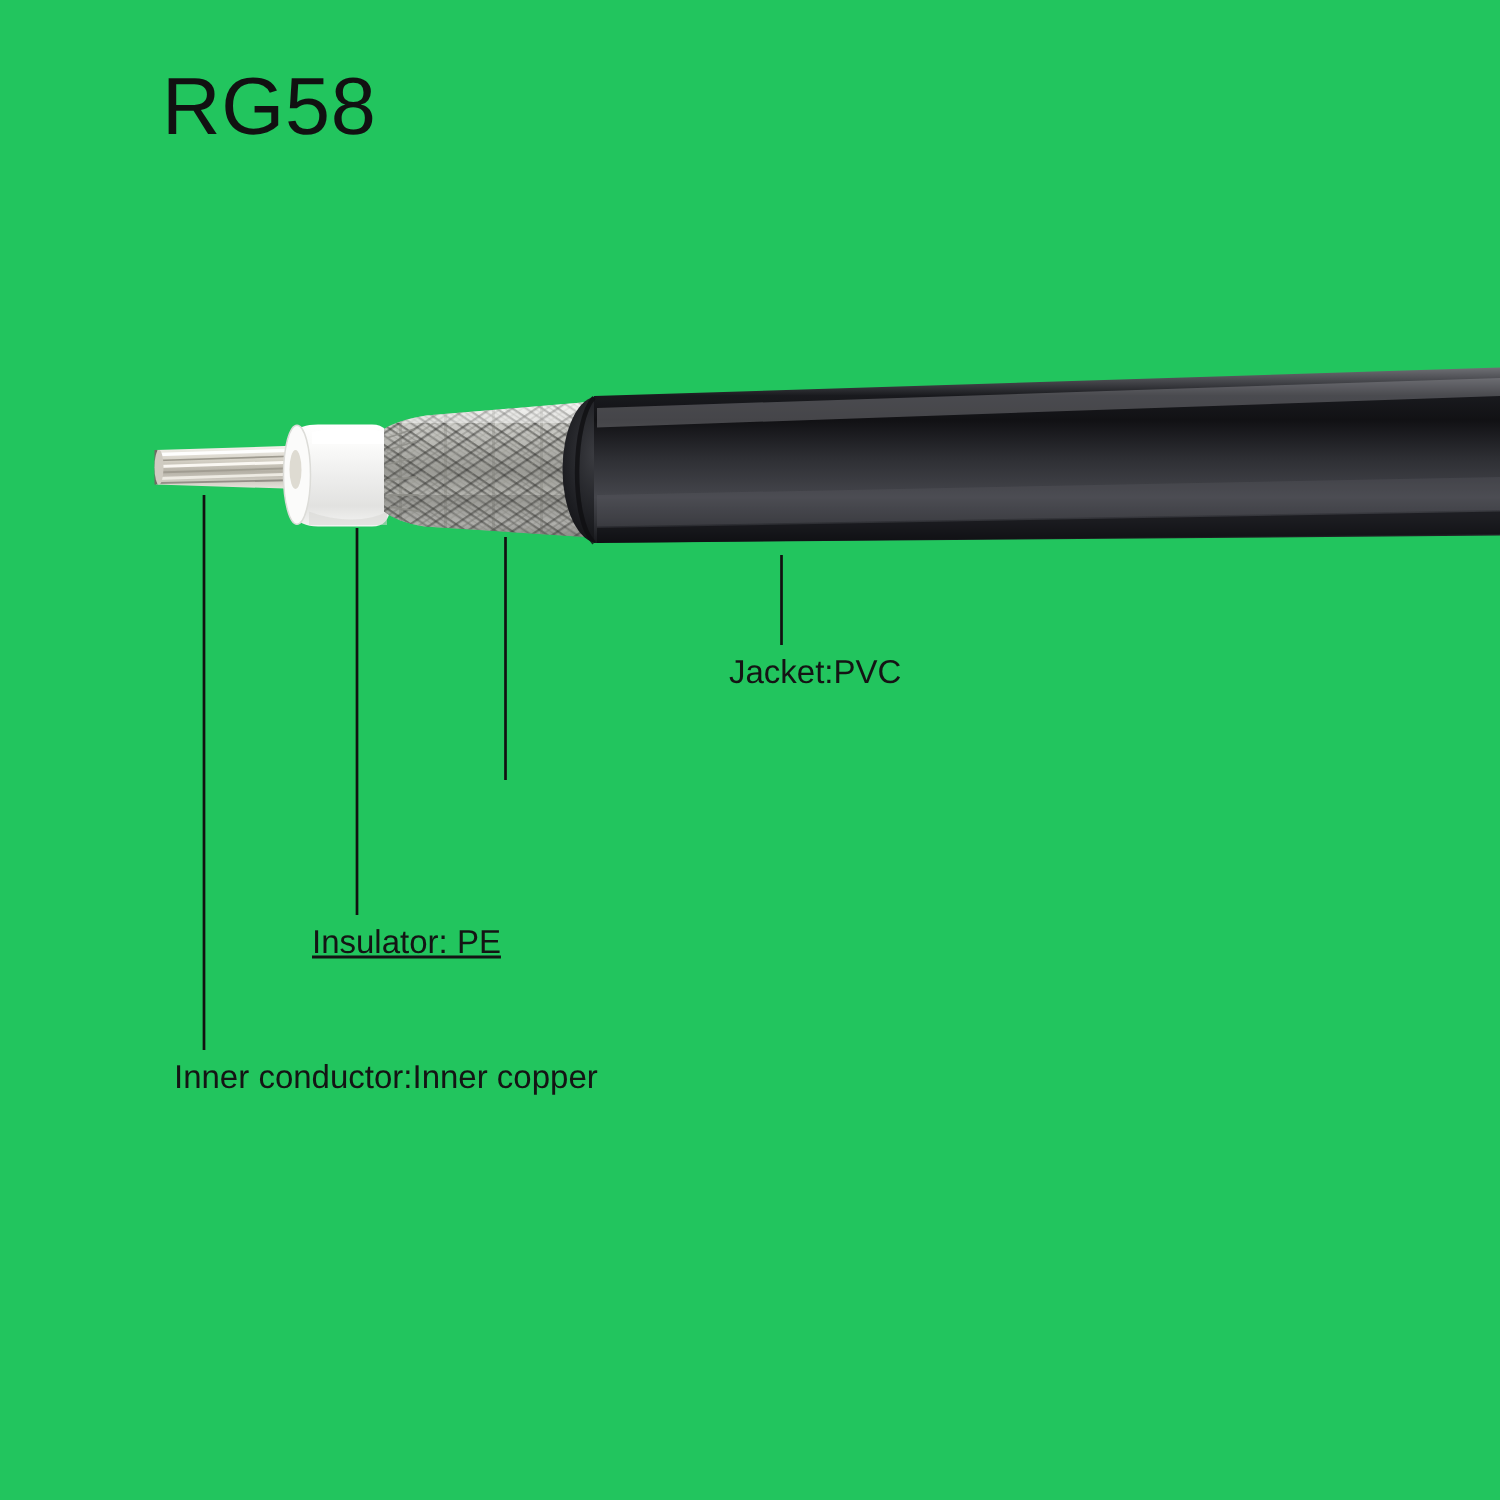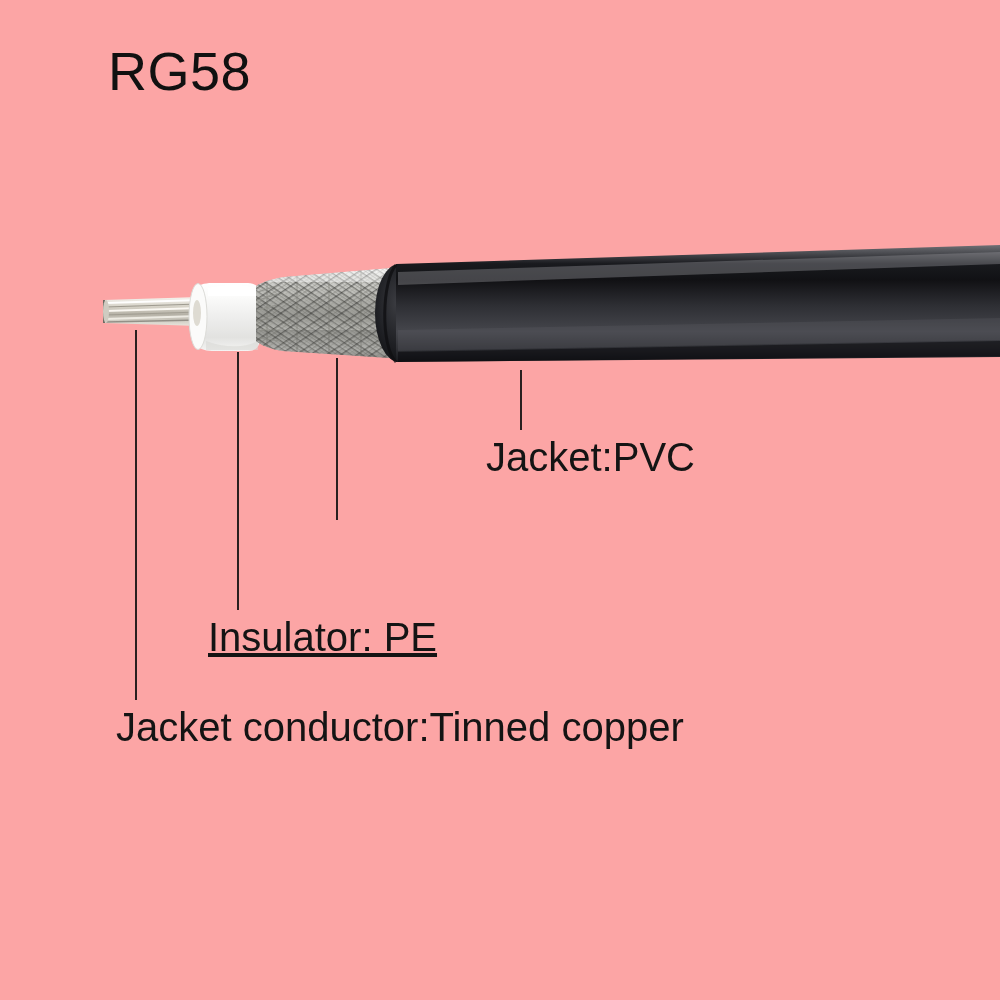--- a/index.html
+++ b/index.html
@@ -13,21 +13,21 @@
     height: 1000px;
     font-family: "Liberation Sans", sans-serif;
     color: #1a1a1a;
     overflow: hidden;
     position: relative;
   }
   #stage {
     position: relative;
     width: 1000px;
     height: 1000px;
-    background: #fca5a5;
+    background: #22c55e;
   }
   #title {
     position: absolute;
     left: 108px;
     top: 44px;
     font-size: 54px;
     line-height: 1;
     letter-spacing: 0.5px;
     font-weight: 400;
     color: #111111;
@@ -35,21 +35,21 @@
   }
   #cable-figure {
     position: absolute;
     left: 0;
     top: 0;
     width: 1000px;
     height: 1000px;
   }
   .callout-label {
     position: absolute;
-    font-size: 40px;
+    font-size: 22px;
     line-height: 1;
     font-weight: 400;
     color: #141414;
     white-space: nowrap;
   }
   #label-jacket      { left: 486px; top: 437px; }
   #label-shielding   { left: 276px; top: 527px; }
   #label-insulator   { left: 208px; top: 617px; text-decoration: underline; }
   #label-inner       { left: 116px; top: 707px; }
 </style>
@@ -234,15 +234,15 @@
       <line x1="337" y1="358" x2="337" y2="520"></line>
       <line x1="521" y1="370" x2="521" y2="430"></line>
     </g>
   </svg>
 
   <div class="callout-label" id="label-jacket">Jacket:PVC</div>
 
 
   <div class="callout-label" id="label-insulator">Insulator: PE</div>
 
-  <div class="callout-label" id="label-inner">Jacket conductor:Tinned copper</div>
+  <div class="callout-label" id="label-inner">Inner conductor:Inner copper</div>
 
 </div>
 
 </body></html>

